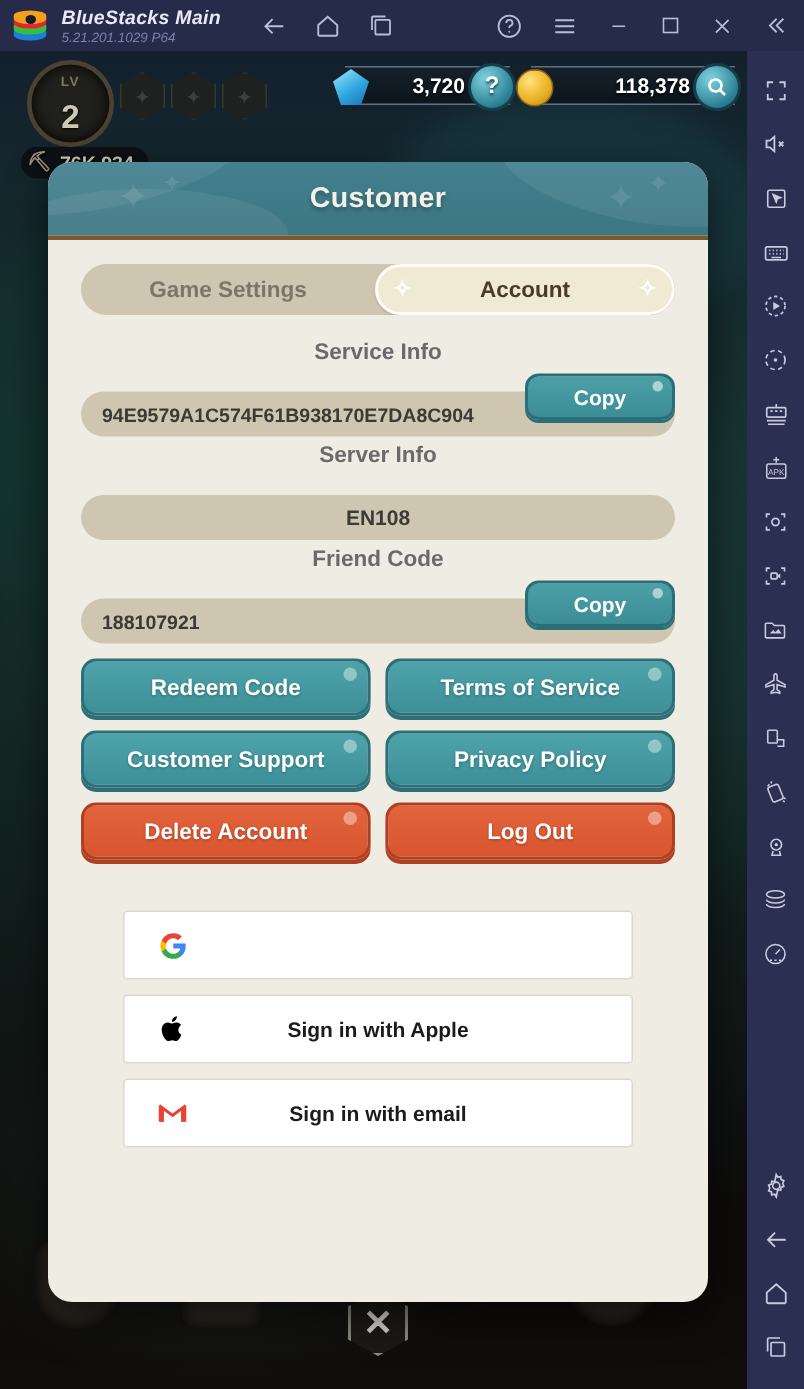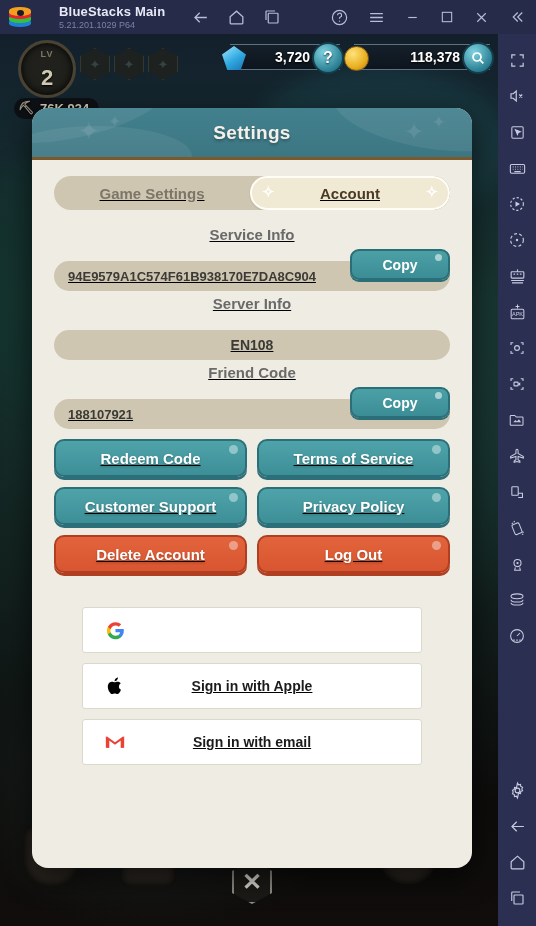--- a/index.html
+++ b/index.html
@@ -22,21 +22,21 @@
   .bs-logo {
     width: 22px; height: 22px; margin-left: 9px; position: relative;
     border-radius: 4px; overflow: hidden;
   }
   .bs-logo i { position: absolute; left: 0; display: block; border-radius: 50%/40%; }
   .bs-logo i.l1 { background:#1e7fd6; width:22px; height:9px; top:12px; }
   .bs-logo i.l2 { background:#35c13b; width:22px; height:9px; top:8px; }
   .bs-logo i.l3 { background:#e8222e; width:22px; height:9px; top:4px; }
   .bs-logo i.l4 { background:#f4a01e; width:22px; height:9px; top:1px; }
   .bs-logo i.dot { background:#1a1a2e; width:7px; height:6px; top:4px; left:8px; border-radius:50%; z-index:5; }
-  .bs-titles { margin-left: 28px; line-height: 1; }
+  .bs-titles { margin-left: 10px; line-height: 1; font-style: italic; }
   .bs-title { color: #e7e9f5; font-size: 13px; font-weight: bold; letter-spacing: .2px; }
   .bs-ver { color: #7b81a8; font-size: 9px; margin-top: 3px; }
   .tb-icons { display: flex; align-items: center; gap: 17px; margin-left: 26px; }
   .tb-right { display: flex; align-items: center; gap: 18px; margin-left: auto; margin-right: 10px; }
   .tb-ic { color: #b9bdd8; display:flex; align-items:center; justify-content:center; }
   .tb-ic svg { display: block; }
 
   
   .game {
     position: absolute; top: 34px; left: 0;
@@ -111,21 +111,21 @@
     background: linear-gradient(180deg,#42808d 0%, #3c7683 100%);
     border-bottom: 3px solid #7a5a2c;
     display:flex; align-items:center; justify-content:center;
     overflow:hidden;
   }
   .dlg-head .swoosh { position:absolute; background: rgba(255,255,255,.07); border-radius:50%; }
   .dlg-head .spk { position:absolute; color: rgba(255,255,255,.10); font-size: 22px; }
   .dlg-title { color:#f4f1e8; font-size: 19px; font-weight: bold; letter-spacing:.3px;
     text-shadow: 0 2px 3px rgba(0,0,0,.28); z-index:2; }
 
-  .dlg-body { flex:1; padding: 16px 22px 10px; overflow:hidden;text-decoration:underline; }
+  .dlg-body { flex:1; padding: 16px 22px 10px; overflow:hidden; }
 
   
   .tabs { position:relative; display:flex; height: 34px; border-radius: 17px;
      background: #cfc6b1; overflow:hidden; }
   .tab { flex:1; display:flex; align-items:center; justify-content:center;
      font-size: 15px; font-weight: bold; color:#7c7669; }
   .tab.active { position:relative; background: #f0e9d4; color:#4a3a26;
      border-radius: 17px; border: 2px solid #fffdf6; box-shadow: 0 1px 2px rgba(0,0,0,.12); }
   .tab.active .sp { position:absolute; color:#ffffff; font-size:15px; top:5px; }
   .tab.active .sp.l { left:10px; } .tab.active .sp.r { right:10px; }
@@ -329,21 +329,21 @@
     <div class="dialog">
 
       <div class="dlg-head">
         <span class="swoosh" style="left:-60px;top:-40px;width:200px;height:70px;transform:rotate(-12deg);"></span>
         <span class="swoosh" style="left:-30px;top:18px;width:190px;height:60px;"></span>
         <span class="swoosh" style="right:-50px;top:-30px;width:190px;height:70px;transform:rotate(10deg);"></span>
         <span class="spk" style="left:46px;top:8px;font-size:26px;">✦</span>
         <span class="spk" style="left:76px;top:4px;font-size:16px;">✦</span>
         <span class="spk" style="right:48px;top:10px;font-size:24px;">✦</span>
         <span class="spk" style="right:26px;top:4px;font-size:17px;">✦</span>
-        <span class="dlg-title">Settings</span>
+        <span class="dlg-title">Customer</span>
       </div>
 
       <div class="dlg-body">
 
         <div class="tabs">
           <div class="tab">Game Settings</div>
           <div class="tab active">
             <span class="sp l">✧</span>
             <span>Account</span>
             <span class="sp r">✧</span>

